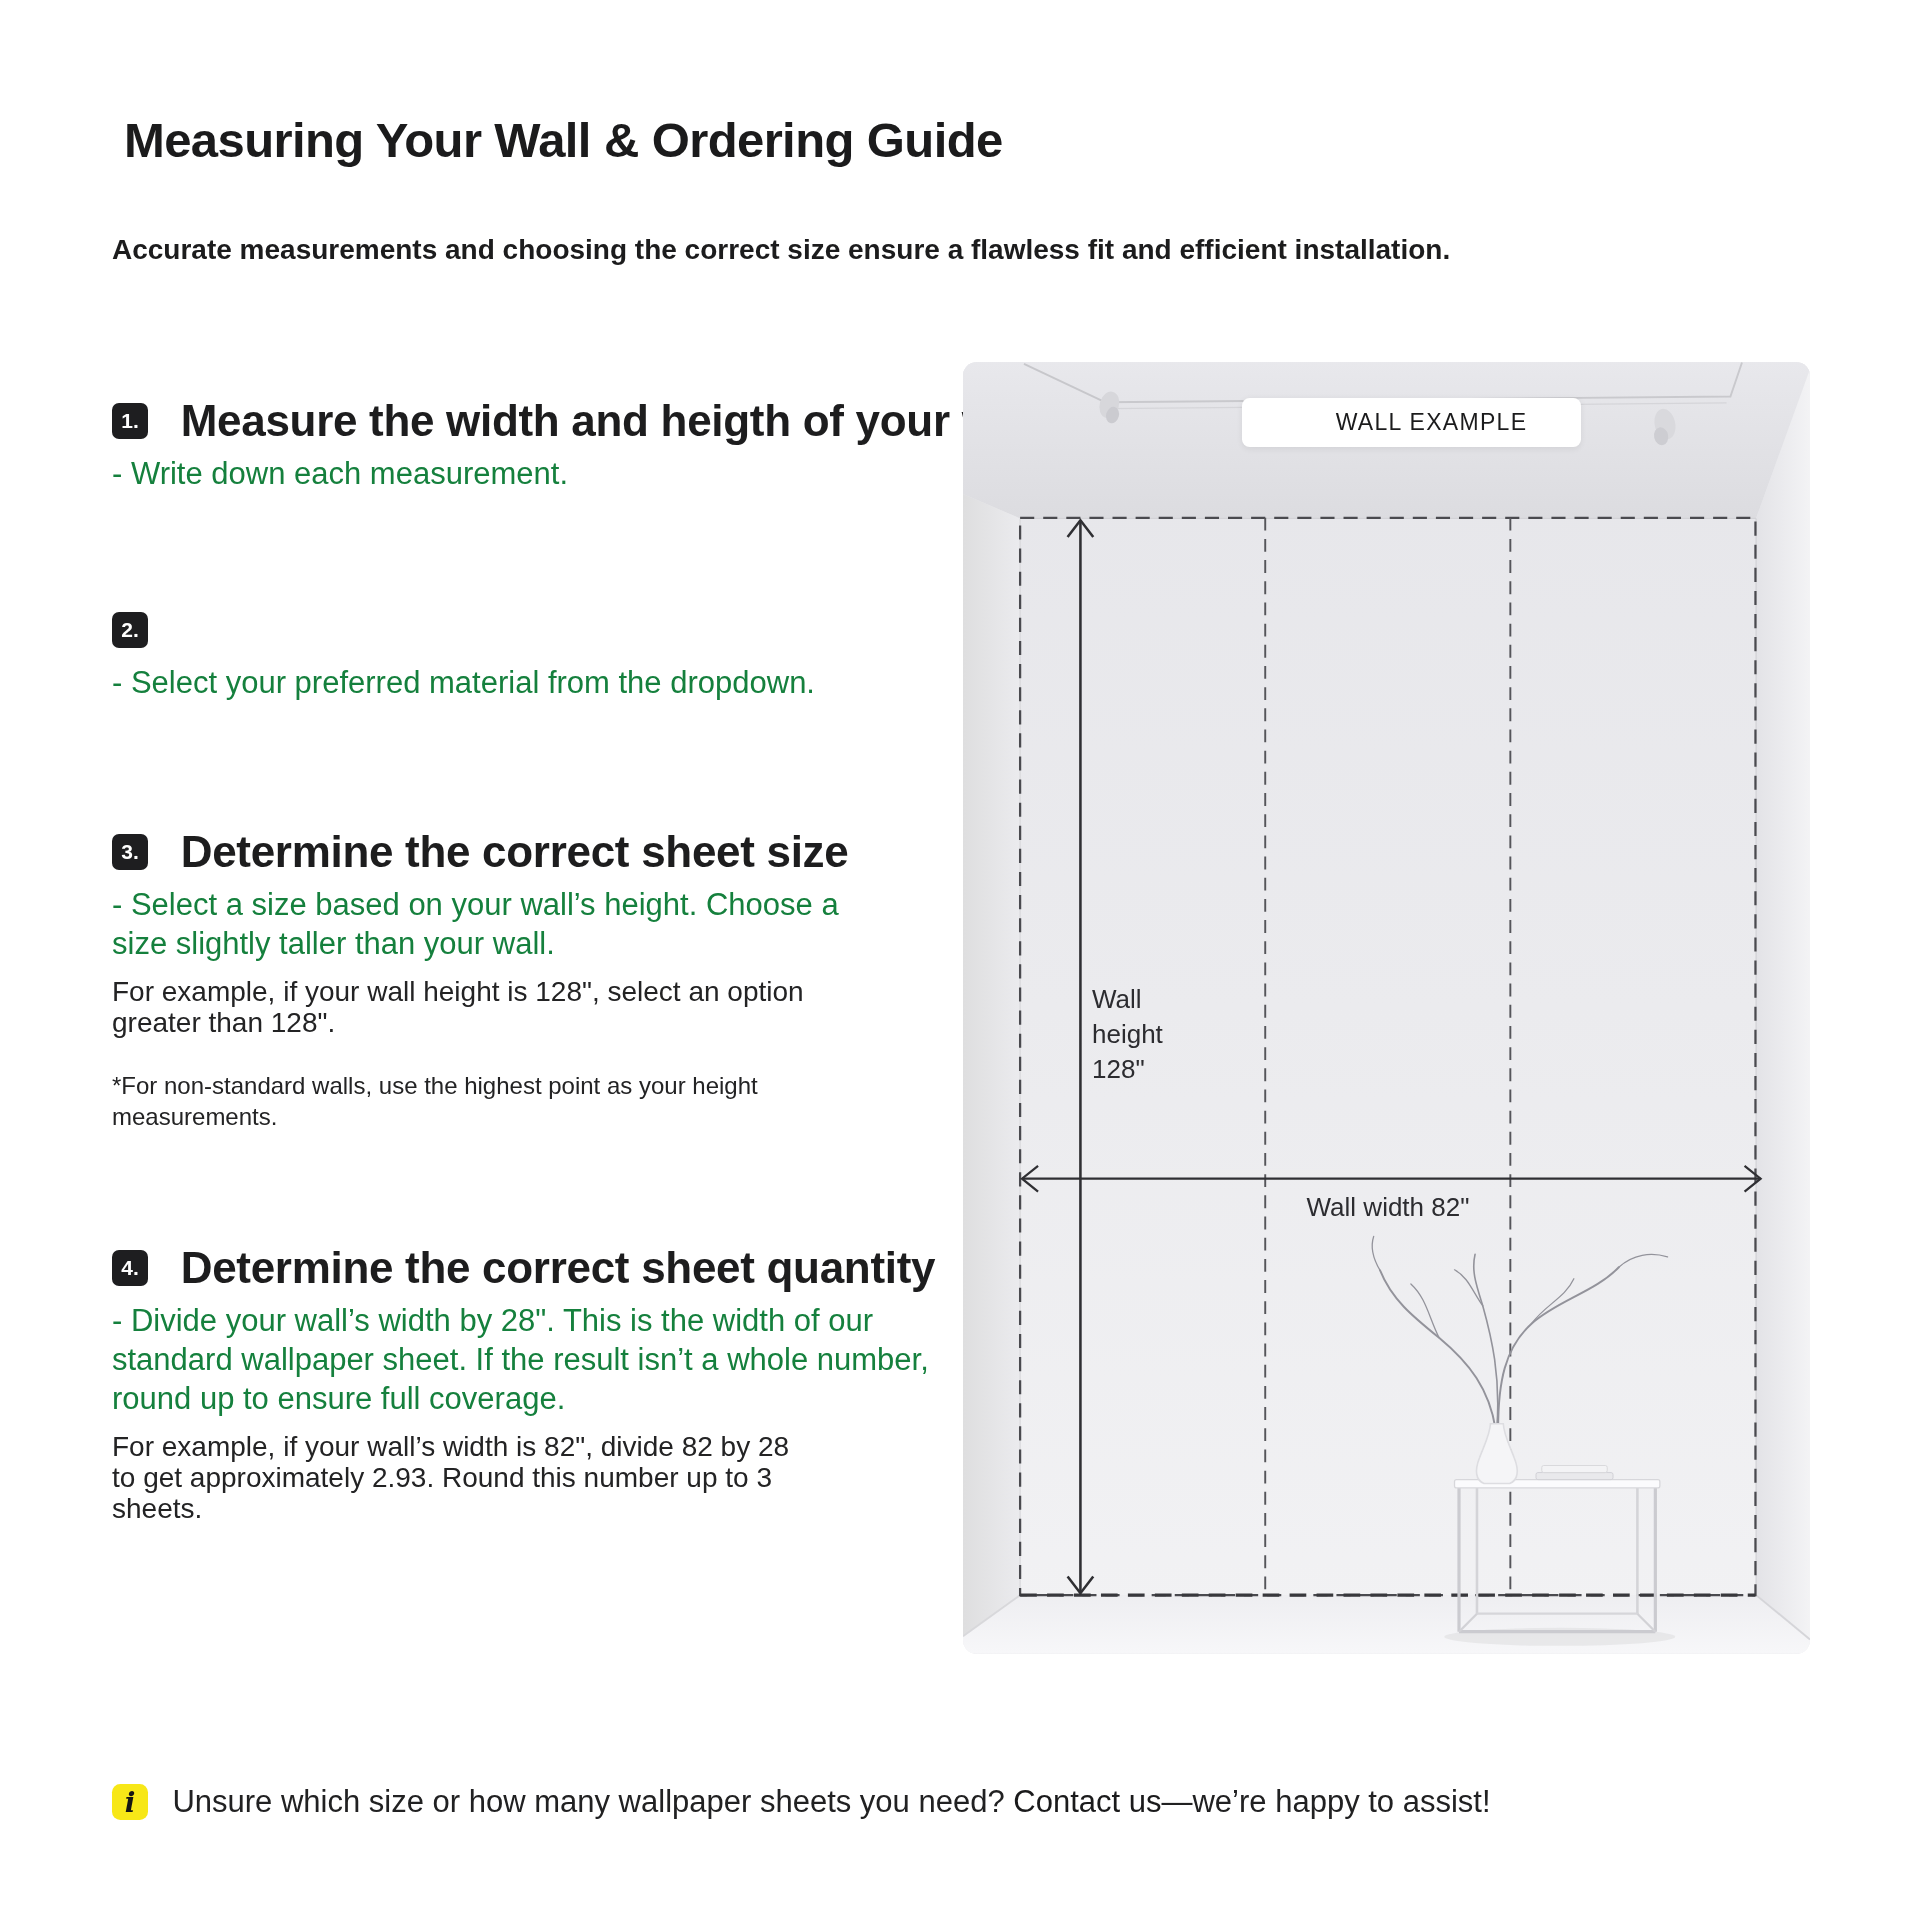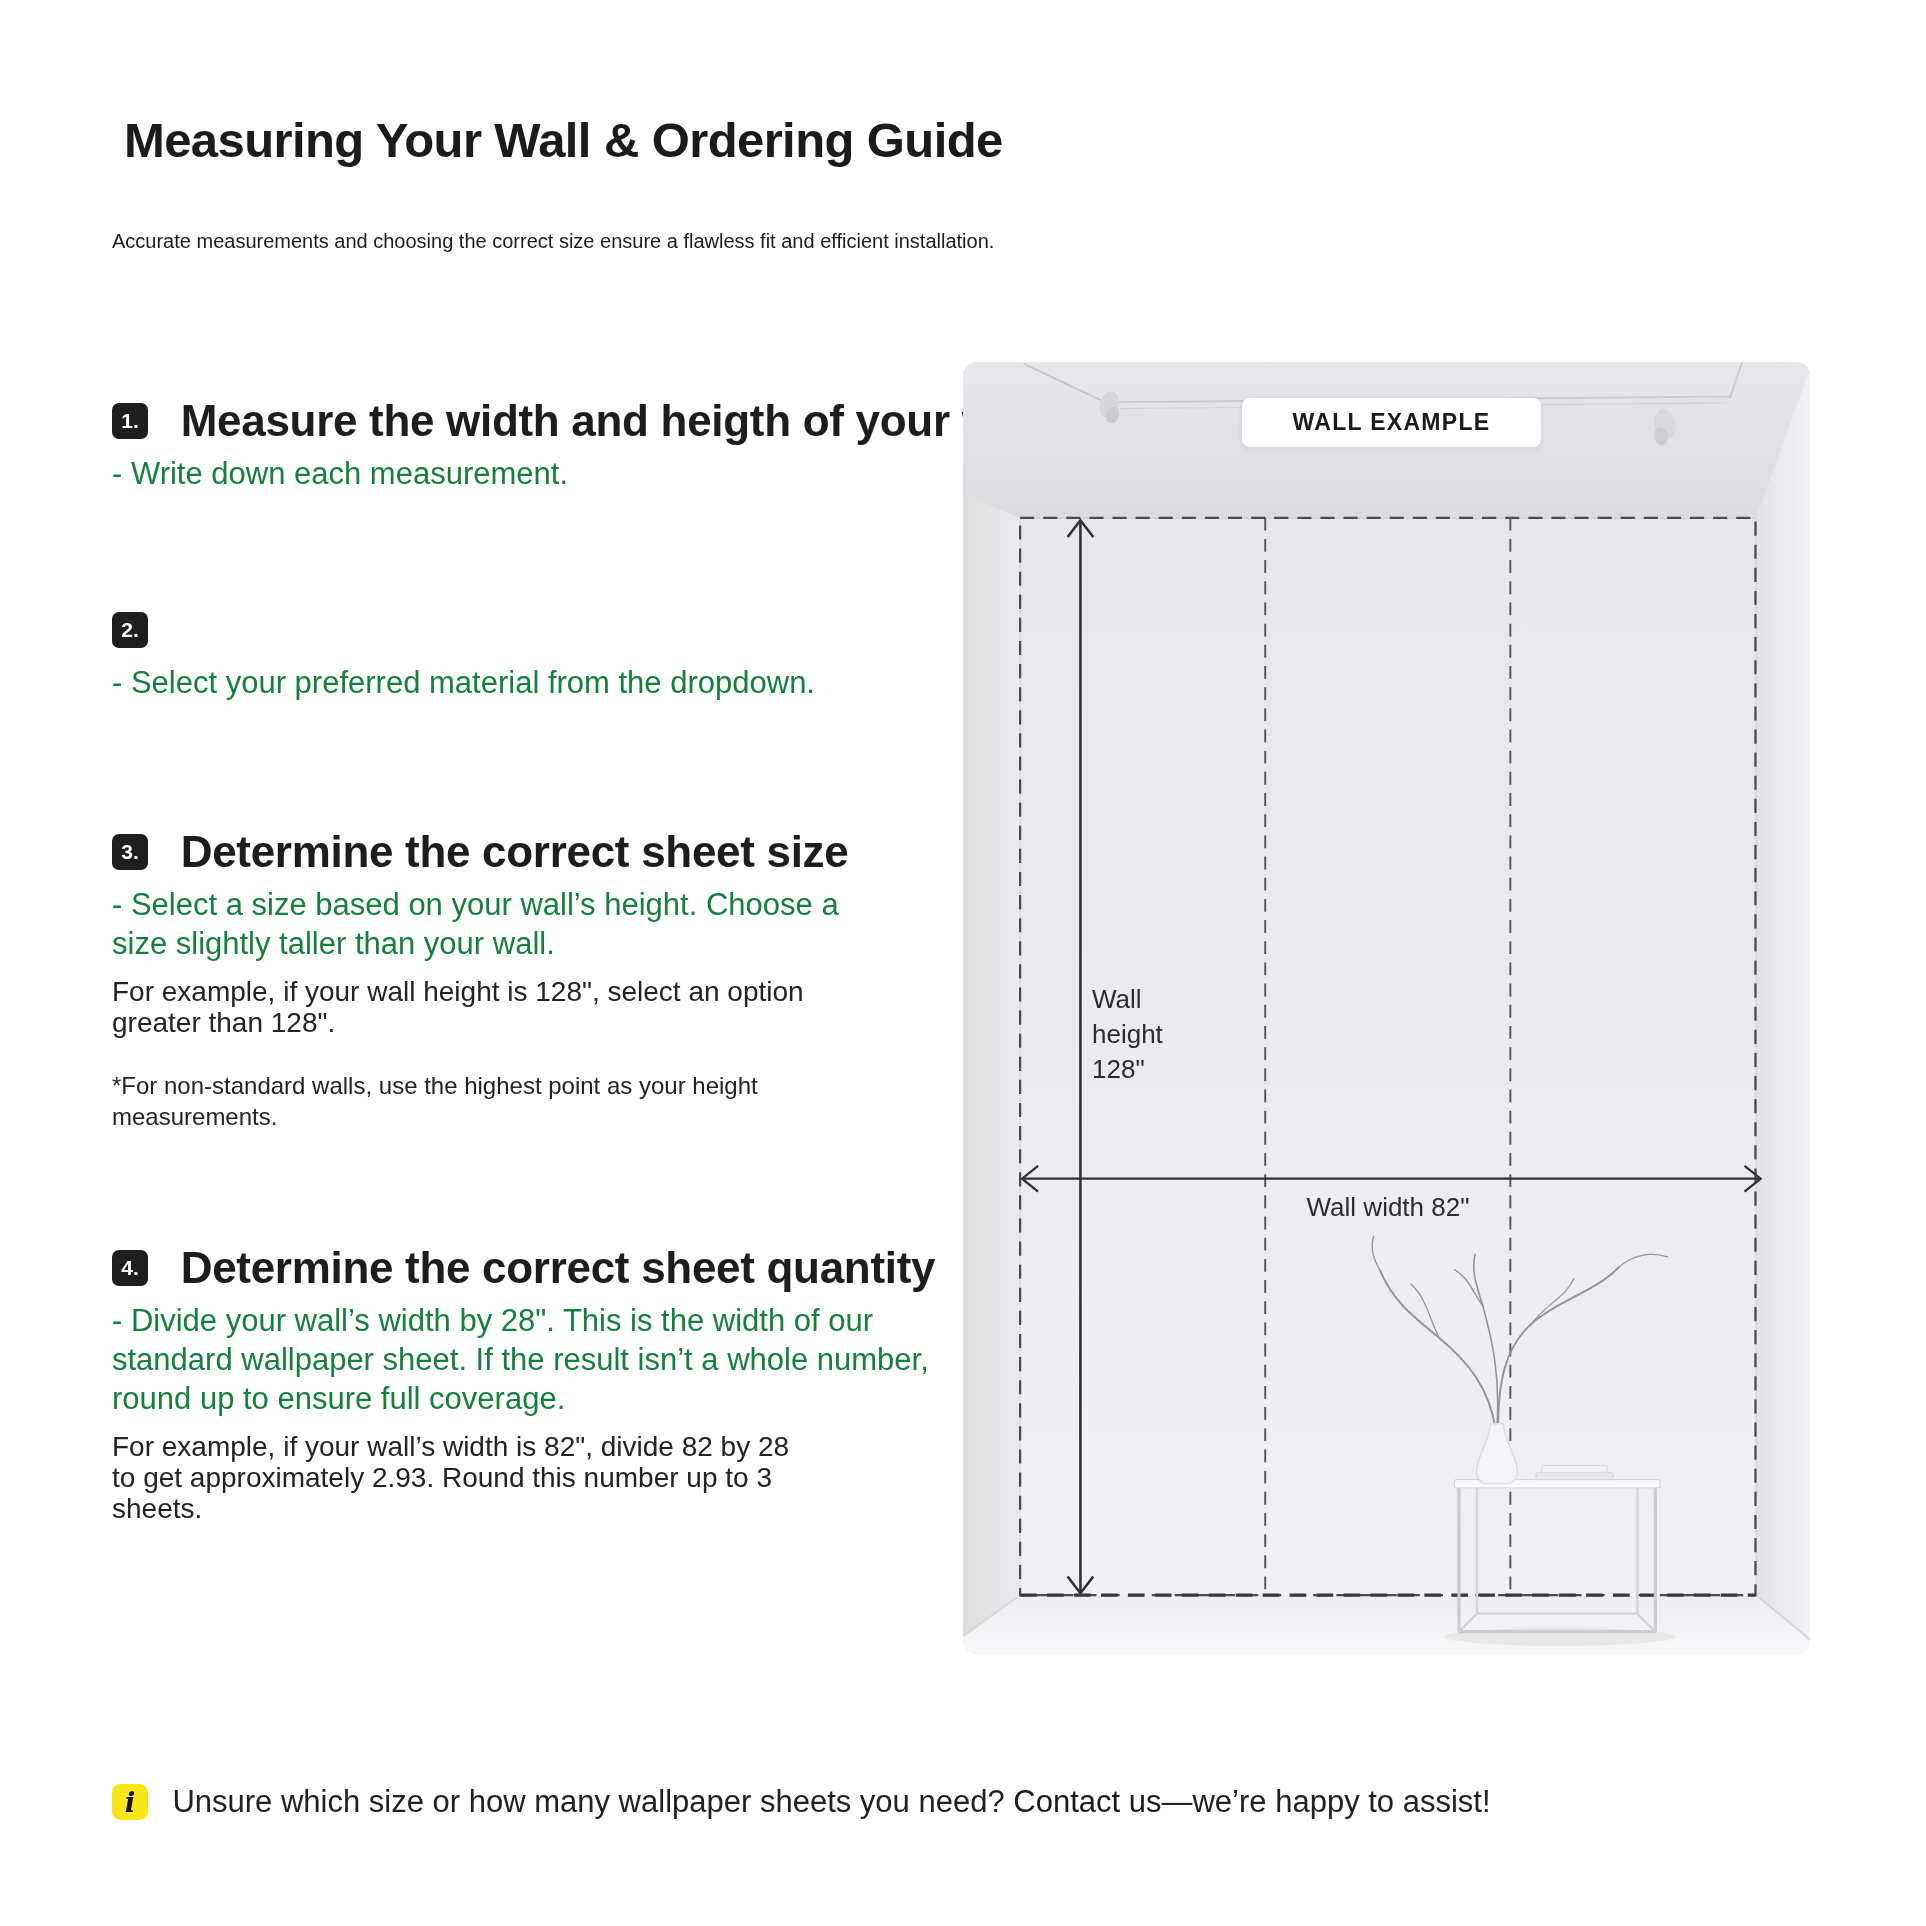--- a/index.html
+++ b/index.html
@@ -3,42 +3,42 @@
 <meta charset="utf-8">
 <style>
   html,body{margin:0;padding:0;background:#ffffff;}
   .page{position:relative;width:1926px;height:1926px;background:#ffffff;overflow:hidden;
         font-family:"Liberation Sans","DejaVu Sans",sans-serif;color:#1f1f20;}
 
   .page-title{position:absolute;left:112px;top:100px;margin:12px;
               font-size:49px;font-weight:bold;letter-spacing:-0.6px;color:#1b1b1c;}
 
   .intro{position:absolute;left:112px;top:200px;width:1746px;
-         font-size:20px;font-weight:normal;line-height:43px;color:#1c1c1d;}
+         font-size:28px;font-weight:bold;line-height:43px;color:#1c1c1d;}
   .intro span{display:block;}
 
   .step{position:absolute;left:112px;}
   .step-head{display:flex;align-items:center;gap:16.7px;height:37px;}
   .badge{width:36px;height:36px;flex:0 0 36px;background:#1e1e20;color:#ffffff;border-radius:7px;
          display:flex;align-items:center;justify-content:center;
          font-size:21px;font-weight:bold;}
   .step-title{margin:16px;font-size:44px;font-weight:bold;color:#1d1d1e;letter-spacing:-0.3px;white-space:nowrap;}
   .step-body{margin:15.4px 0 0 0;font-size:31px;line-height:39px;color:#15803d;max-width:828px;}
   .step--3 .step-body{max-width:758px;}
   .step-example{margin:13px 0 0 0;font-size:28px;line-height:31px;color:#232324;max-width:693px;}
   .step-note{margin:32px 0 0 0;font-size:24px;line-height:31px;color:#232324;max-width:738px;}
 
   .figure{position:absolute;left:963px;top:362px;width:847px;height:1292px;
           border-radius:14px;overflow:hidden;background:#ededf0;}
   .figure svg{position:absolute;left:0;top:0;display:block;}
 
   .wall-example-label{position:absolute;left:279px;top:36px;width:299px;height:49px;
           background:#ffffff;border-radius:7.7px;display:flex;align-items:center;justify-content:center;
-          font-size:23px;font-weight:bold;letter-spacing:1.3px;color:#1b1b1c;
-          box-shadow:0 1.9px 6.4px rgba(0,0,0,0.07);}
+          font-size:23px;font-weight:normal;letter-spacing:1.3px;color:#1b1b1c;
+          box-shadow:0 1.9px 6.4px rgba(0,0,0,0.07);padding-left:40px;}
   .height-label{position:absolute;left:129px;top:620px;width:93px;
           font-size:26px;line-height:35px;color:#2c2c30;}
   .width-label{position:absolute;left:57px;top:830px;width:736px;text-align:center;
           font-size:26px;color:#2c2c30;}
 
   .footer{position:absolute;left:112px;top:1784px;display:flex;align-items:center;gap:24.4px;}
   .info-badge{width:36px;height:36px;flex:0 0 36px;background:#f7e717;border-radius:8.3px;
           display:flex;align-items:center;justify-content:center;
           font-family:"DejaVu Serif","Liberation Serif",serif;font-style:italic;font-weight:bold;
           font-size:28px;color:#141414;}

